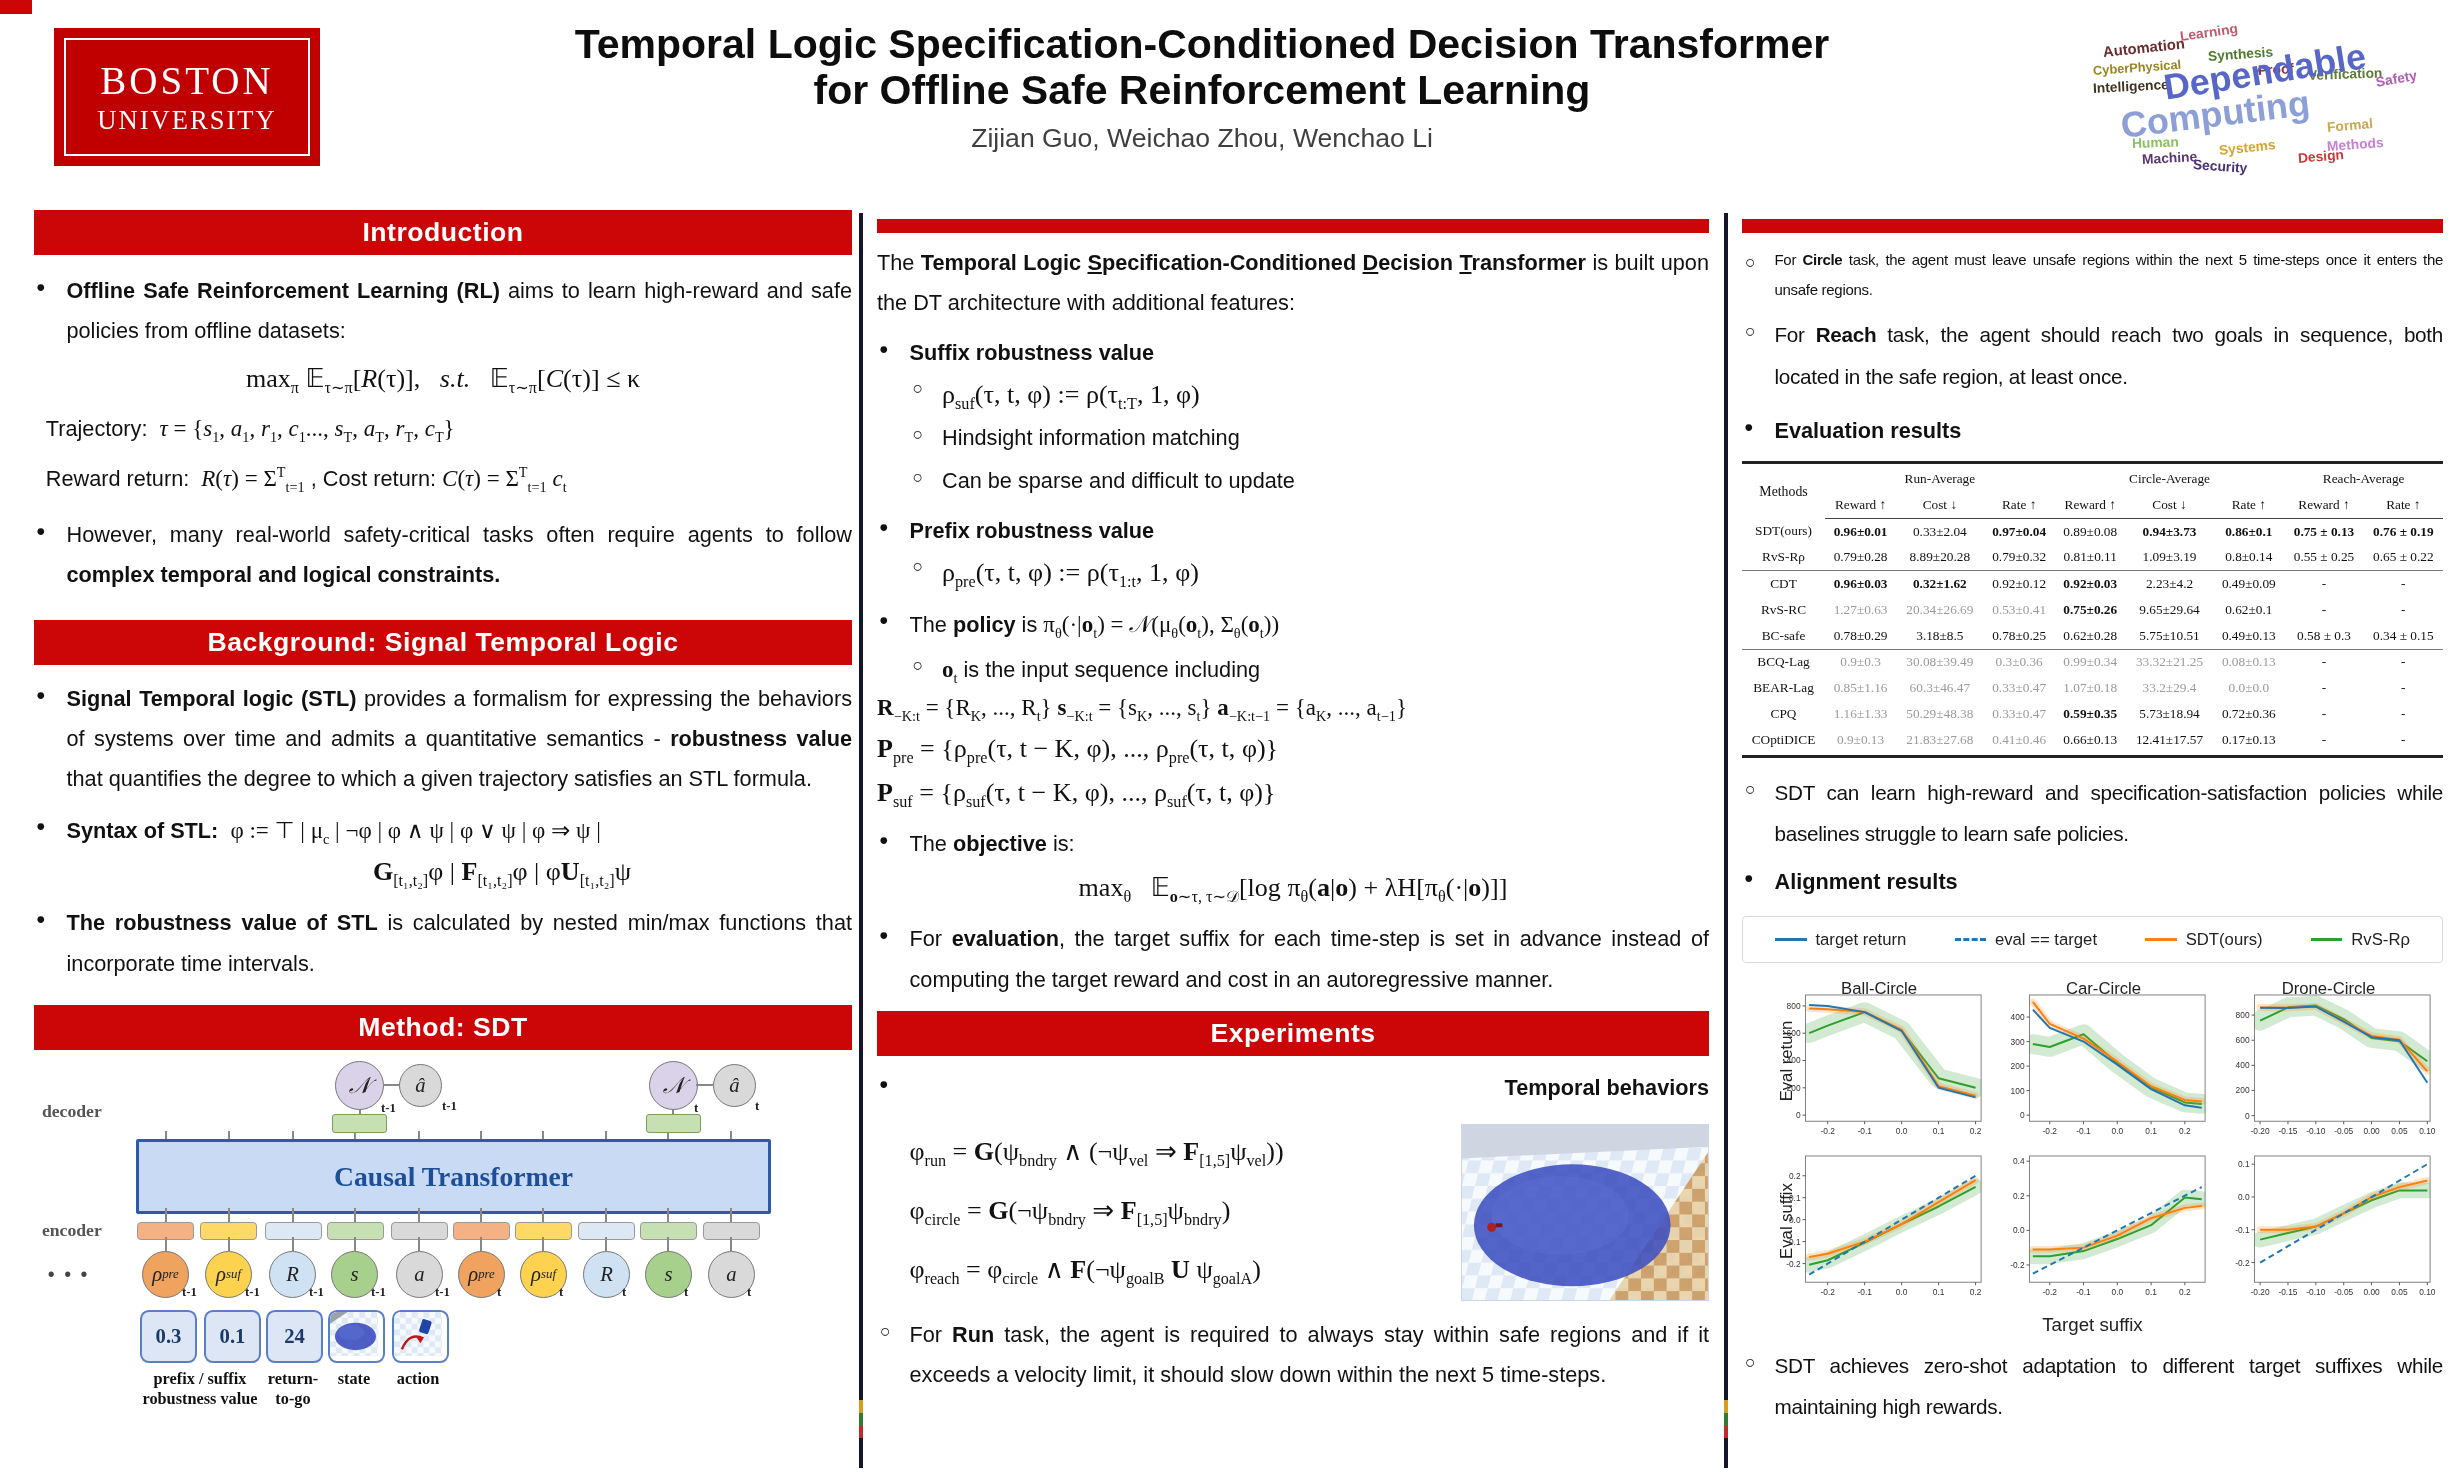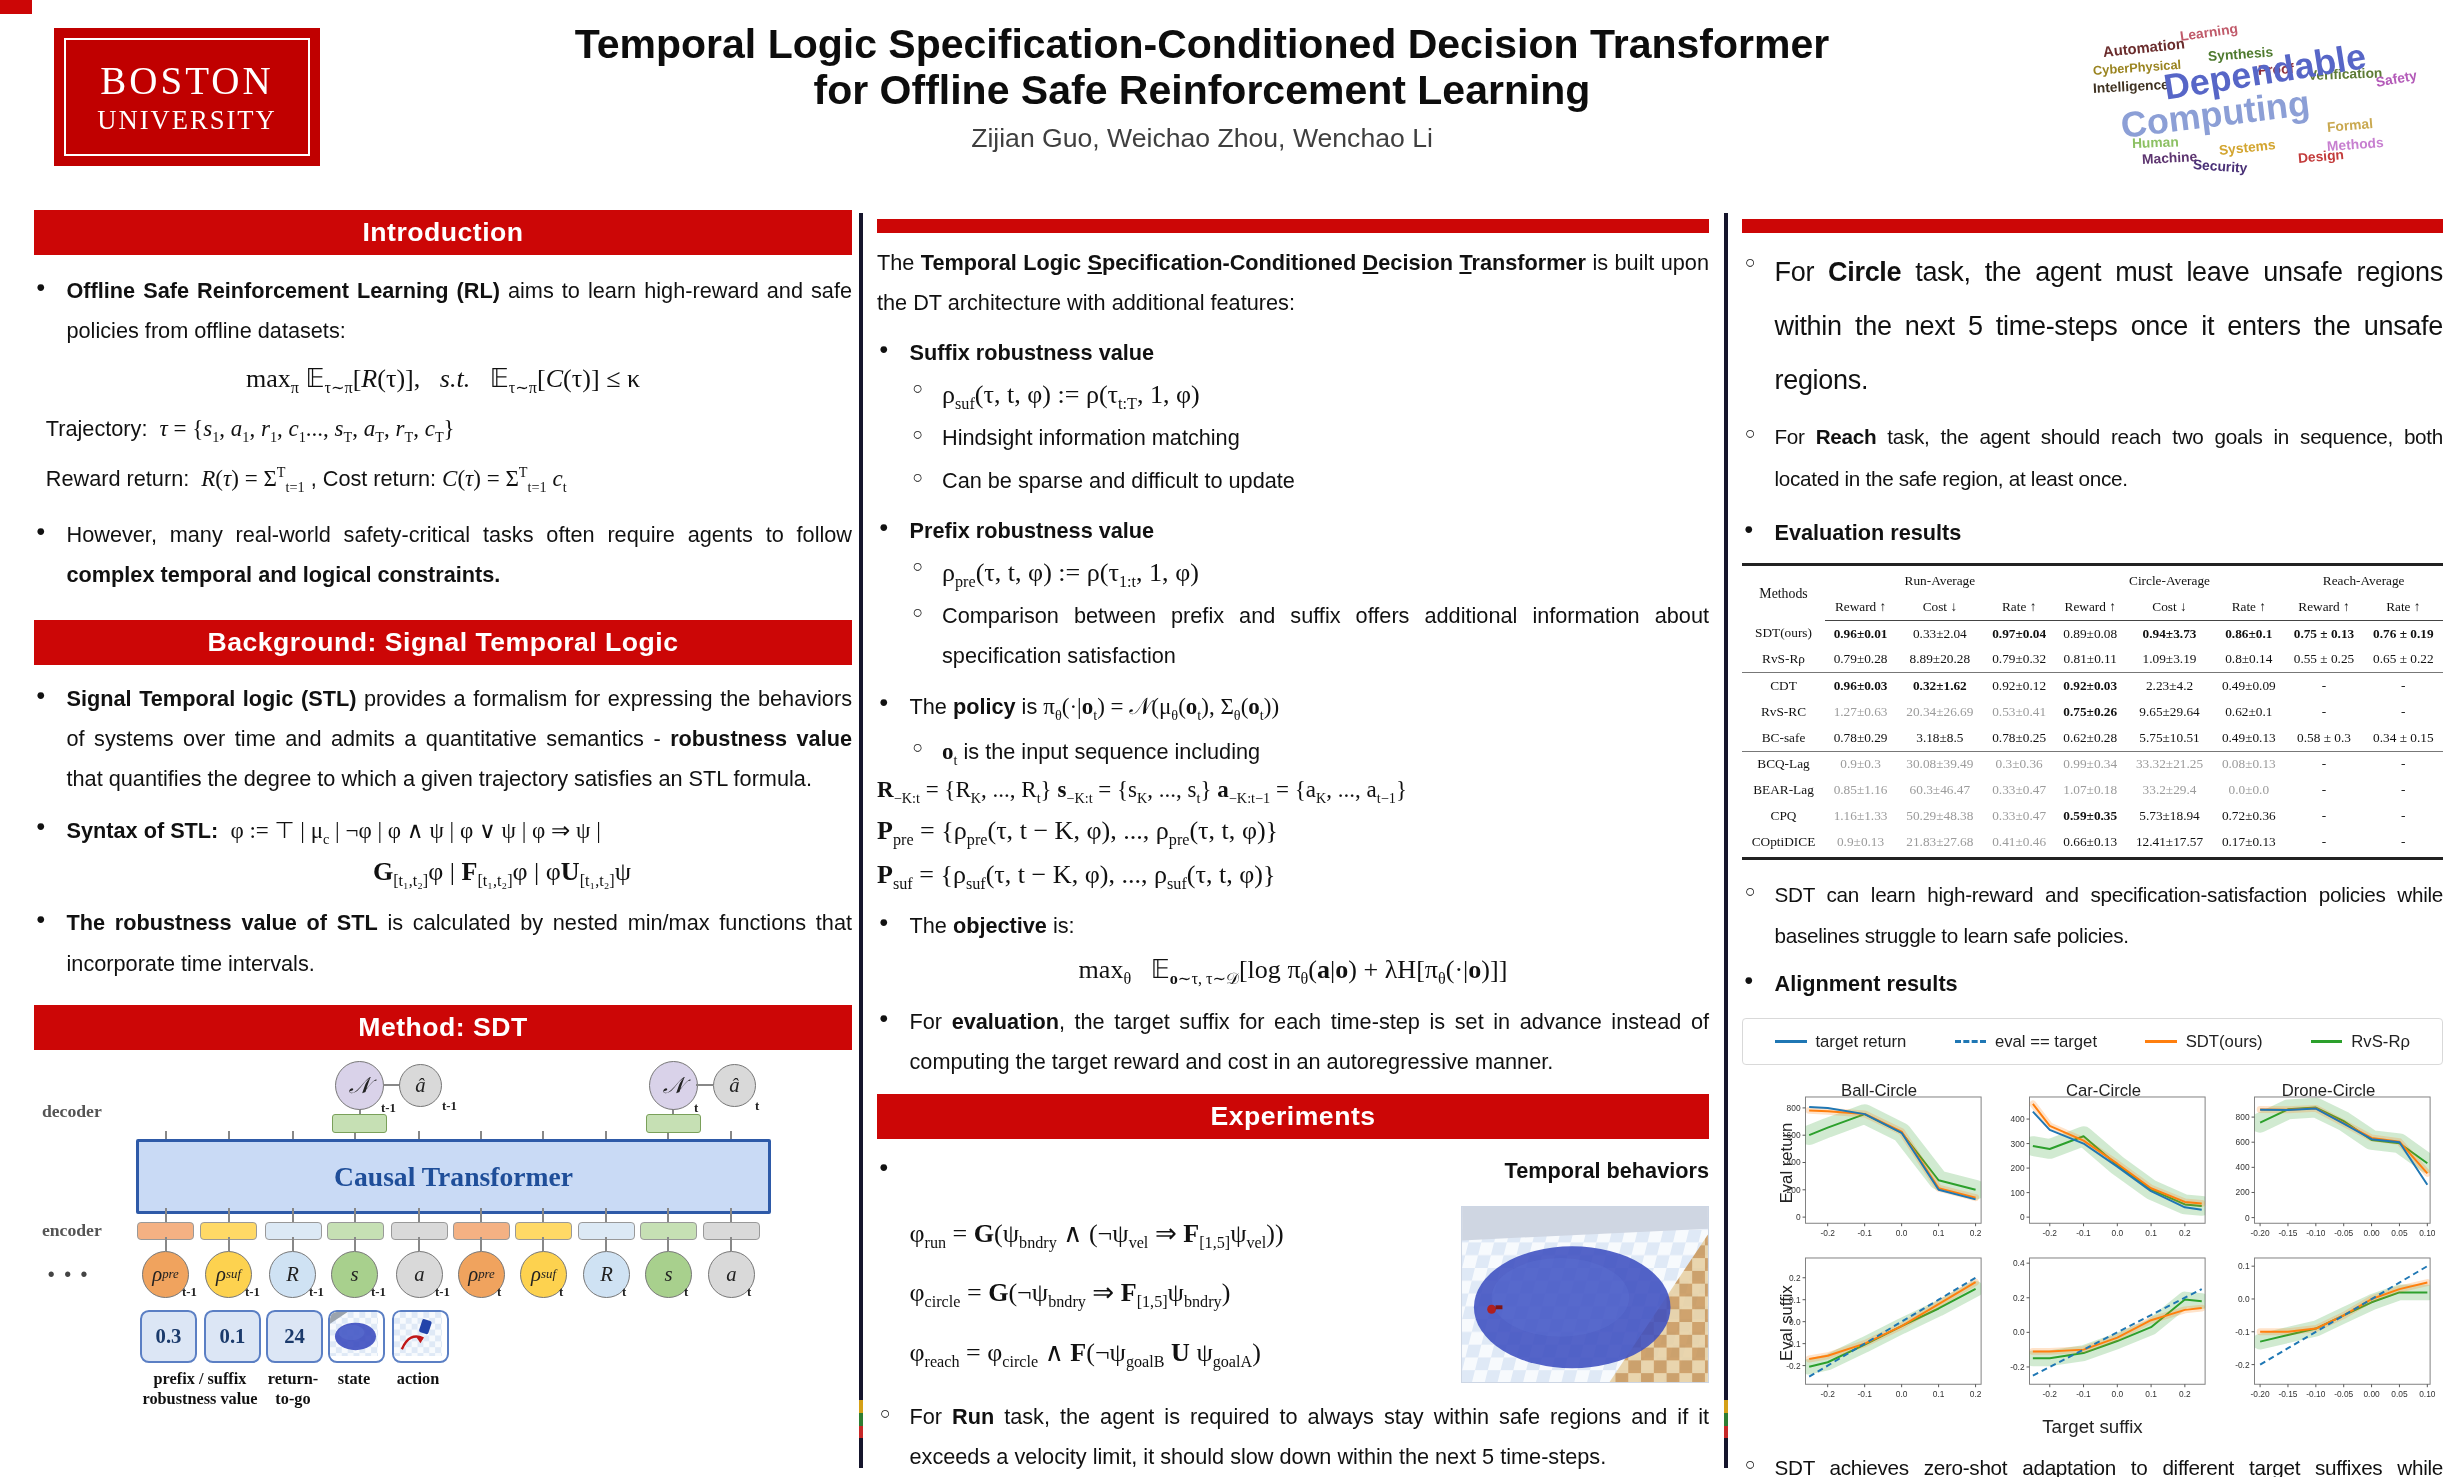--- a/index.html
+++ b/index.html
@@ -280,21 +280,20 @@
     <div class="redstrip"></div>
     <div class="just" style="font-size:21.7px;line-height:1.85;margin-top:9.9px;">The <b>Temporal Logic <u>S</u>pecification-Conditioned <u>D</u>ecision <u>T</u>ransformer</b> is built upon the DT architecture with additional features:</div>
 
     <div class="bullet dot bold-head">Suffix robustness value</div>
     <div class="bullet circ sub-ind formula" style="margin-top:2px;"><span class="m">ρ<sub>suf</sub>(τ, t, φ) := ρ(τ<sub>t:T</sub>, 1, φ)</span></div>
     <div class="bullet circ sub-ind" style="margin-top:2px;">Hindsight information matching</div>
     <div class="bullet circ sub-ind" style="margin-top:2px;">Can be sparse and difficult to update</div>
 
     <div class="bullet dot bold-head">Prefix robustness value</div>
     <div class="bullet circ sub-ind formula" style="margin-top:2px;"><span class="m">ρ<sub>pre</sub>(τ, t, φ) := ρ(τ<sub>1:t</sub>, 1, φ)</span></div>
-    <div class="bullet circ sub-ind just" style="margin-top:2px;">Comparison between prefix and suffix offers additional information about specification satisfaction</div>
 
     <div class="bullet dot">The <b>policy</b> is <span class="m">π<sub>θ</sub>(·|<b>o</b><sub>t</sub>) = 𝒩(μ<sub>θ</sub>(<b>o</b><sub>t</sub>), Σ<sub>θ</sub>(<b>o</b><sub>t</sub>))</span></div>
     <div class="bullet circ sub-ind" style="margin-top:2px;"><span class="m"><b>o</b><sub>t</sub></span> is the input sequence including</div>
     <div class="formula" style="margin-top:0;font-size:21.7px;"><span class="m"><b>R</b><sub>−K:t</sub> = {R<sub>K</sub>, ..., R<sub>t</sub>} <b>s</b><sub>−K:t</sub> = {s<sub>K</sub>, ..., s<sub>t</sub>} <b>a</b><sub>−K:t−1</sub> = {a<sub>K</sub>, ..., a<sub>t−1</sub>}</span></div>
     <div class="formula" style="margin-top:2px;"><span class="m"><b>P</b><sub>pre</sub> = {ρ<sub>pre</sub>(τ, t − K, φ), ..., ρ<sub>pre</sub>(τ, t, φ)}</span></div>
     <div class="formula" style="margin-top:2px;"><span class="m"><b>P</b><sub>suf</sub> = {ρ<sub>suf</sub>(τ, t − K, φ), ..., ρ<sub>suf</sub>(τ, t, φ)}</span></div>
 
     <div class="bullet dot">The <b>objective</b> is:</div>
     <div class="formula f-center" style="margin-top:3.9px;"><span class="m">max<sub>θ</sub> &nbsp; 𝔼<sub><b>o</b>∼τ, τ∼𝒟</sub>[log π<sub>θ</sub>(<b>a</b>|<b>o</b>) + λH[π<sub>θ</sub>(·|<b>o</b>)]]</span></div>
 
@@ -333,21 +332,21 @@
         <circle cx="30" cy="104" r="4.5" fill="#b02020"></circle>
         <rect x="34" y="100" width="7" height="4" fill="#801515"></rect>
       </svg>
     </div>
 
     <div class="bullet circ just" style="margin-top:13.8px;">For <b>Run</b> task, the agent is required to always stay within safe regions and if it exceeds a velocity limit, it should slow down within the next 5 time-steps.</div>
   </div>
 
   <div class="col col-right">
     <div class="redstrip"></div>
-    <div class="bullet circ just cond" style="font-size:27px;line-height:2.0;margin-top:11.8px;">For <b>Circle</b> task, the agent must leave unsafe regions within the next 5 time-steps once it enters the unsafe regions.</div>
+    <div class="bullet circ just cond" style="font-size:15px;line-height:2.0;margin-top:11.8px;">For <b>Circle</b> task, the agent must leave unsafe regions within the next 5 time-steps once it enters the unsafe regions.</div>
     <div class="bullet circ just cond" style="font-size:20.7px;line-height:2.0;">For <b>Reach</b> task, the agent should reach two goals in sequence, both located in the safe region, at least once.</div>
 
     <div class="bullet dot bold-head" style="margin-top:13.8px;">Evaluation results</div>
     <div class="table-wrap">
         <table>
           <thead>
             <tr>
               <th class="mh" rowspan="2">Methods</th>
               <th class="gh" colspan="3">Run-Average</th>
               <th class="gh" colspan="3">Circle-Average</th>

